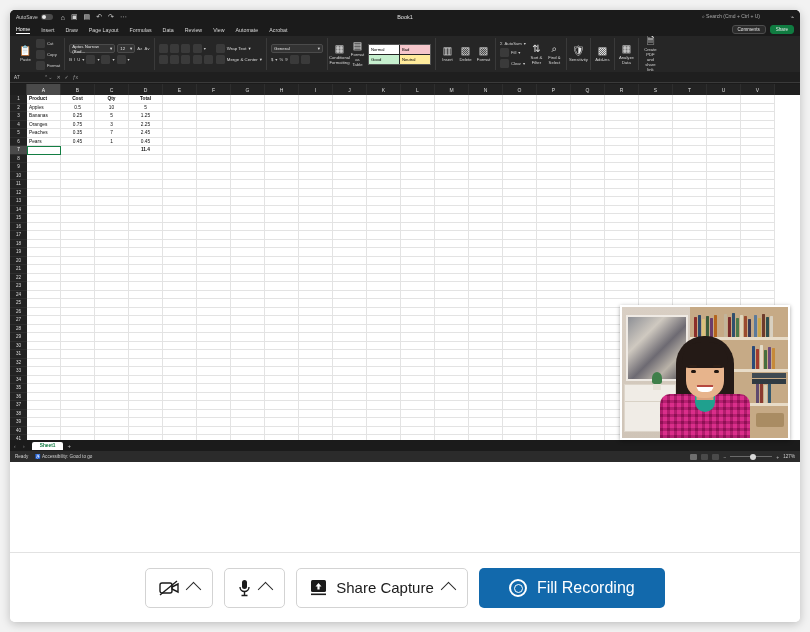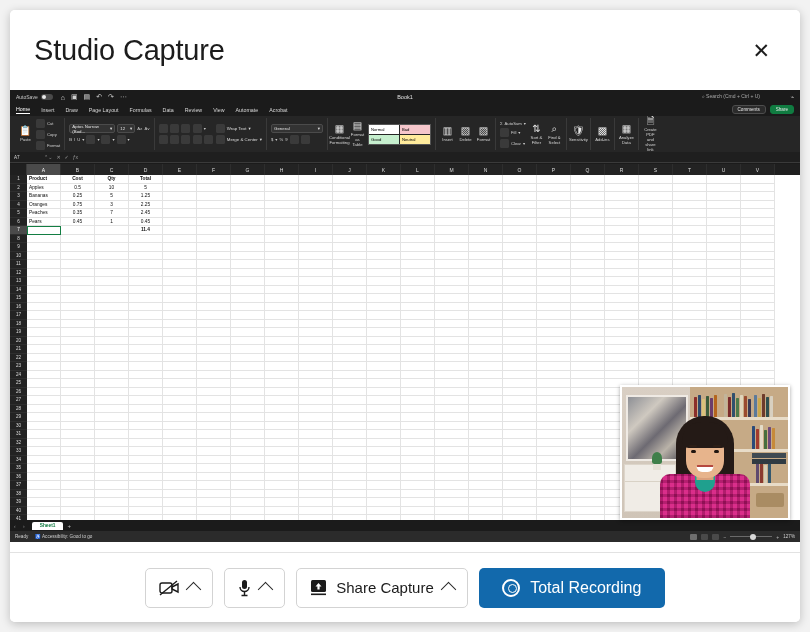--- a/index.html
+++ b/index.html
@@ -399,24 +399,20 @@
     content: ""; position: absolute; left: 3.5px; top: 3.5px;
     width: 7px; height: 7px; border-radius: 50%; border: 1.5px solid #fff;
   }
   svg.icn { display: block; }
 </style>
 </head>
 <body>
 
 <div class="modal">
 
-  <div class="modal-header">
-    <div class="modal-title">Studio Capture</div>
-    <button class="modal-close">✕</button>
-  </div>
 
   <div class="preview">
 
     <div class="excel">
 
       <div class="xl-titlebar">
         <span class="xl-autosave">AutoSave</span>
         <span class="xl-toggle"></span>
         <span class="xl-qicon">⌂</span>
         <span class="xl-qicon">▣</span>
@@ -1840,18 +1836,18 @@
           <path d="M8.5 4 L11.5 7.5 L9.6 7.5 L9.6 10.5 L7.4 10.5 L7.4 7.5 L5.5 7.5 Z" fill="#fff"></path>
           <rect x="1" y="14.5" width="15" height="1.6" fill="#1b1b1b"></rect>
         </svg>
       </span>
       <span class="ctl-label">Share Capture</span>
       <span class="chev"></span>
     </button>
 
     <button class="btn-record">
       <span class="rec-ring"></span>
-      <span>Total Recording</span>
+      <span>Fill Recording</span>
     </button>
 
   </div>
 
 </div>
 
 </body></html>

